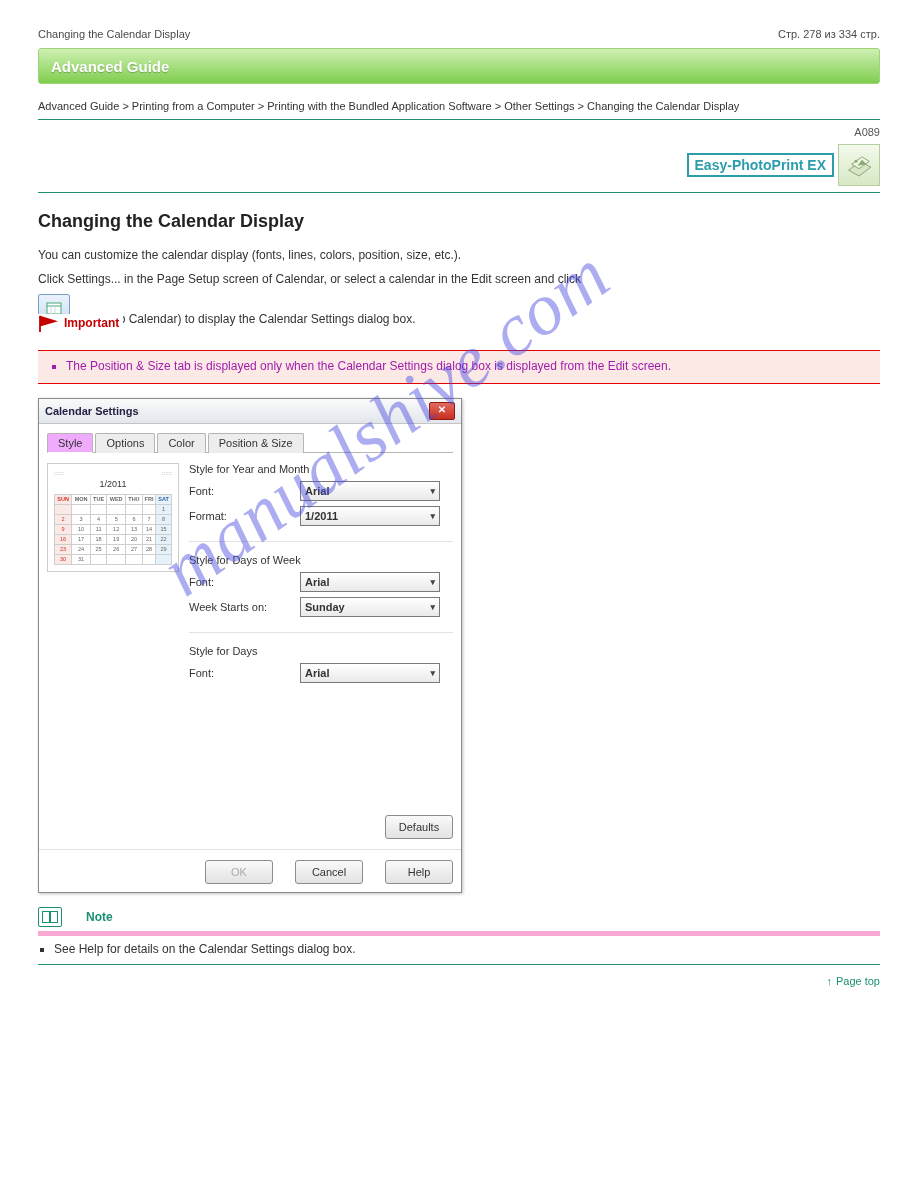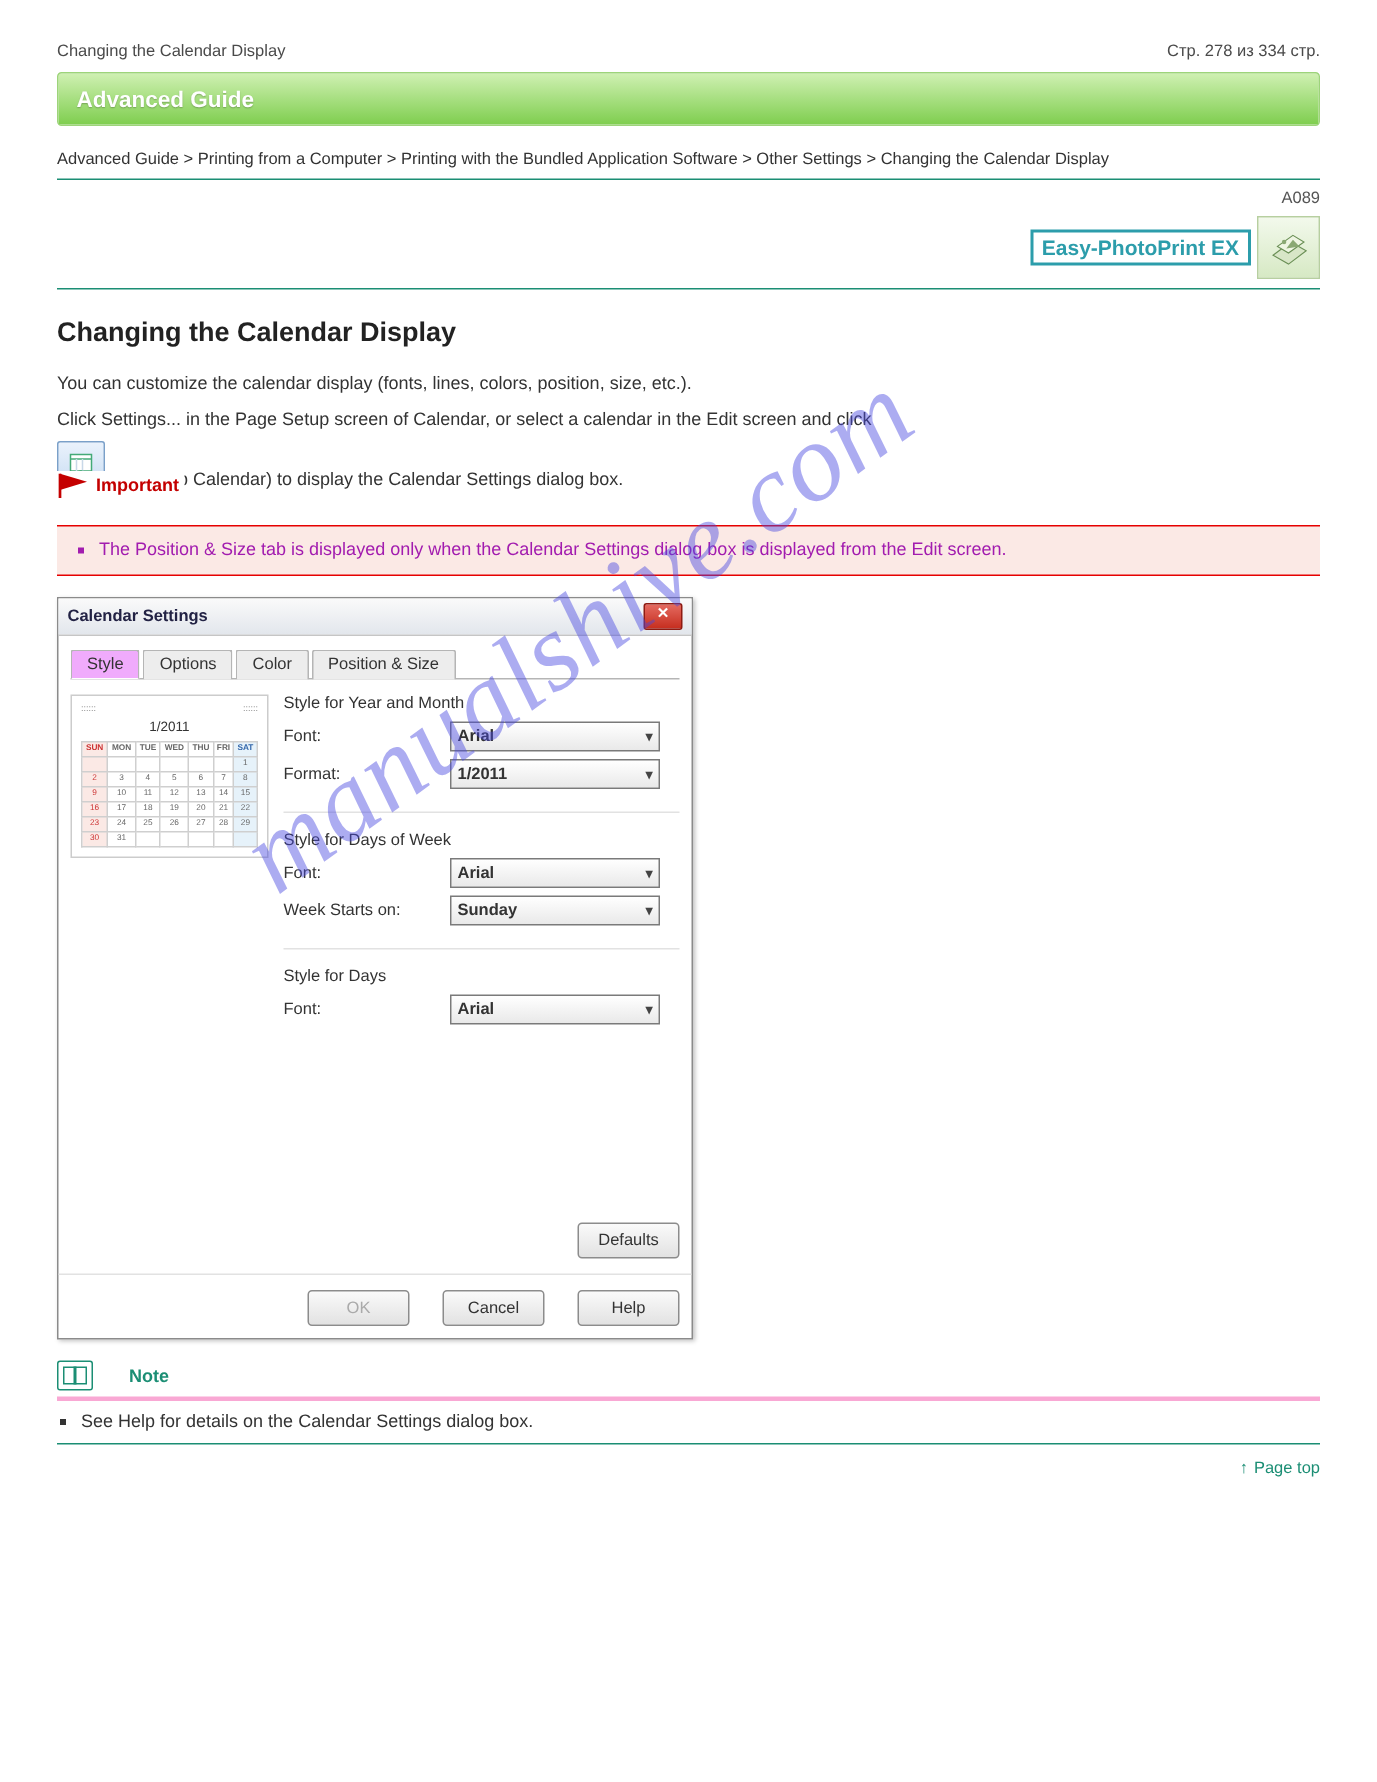--- a/index.html
+++ b/index.html
@@ -204,21 +204,21 @@
     width:22px; height:18px;
     border:1.5px solid #1b8e74; border-radius:2px;
     position:relative; display:flex; align-items:center; justify-content:center;
   }
   .note-icon::before, .note-icon::after {
     content:""; position:absolute; width:7px; height:10px; border:1px solid #1b8e74;
   }
   .note-icon::before { left:3px; }
   .note-icon::after { right:3px; }
   .note-block {
-    border-top:3px solid #f9a8d4; border-bottom:1px solid #1b8e74;
+    border-top:5px solid #f9a8d4; border-bottom:1px solid #1b8e74;
     padding: 6px 0 8px;
     margin-bottom: 10px;
   }
   .note-block ul { margin:0; padding-left:16px; list-style: square; color:#333; font-size:12px; }
 
   .pagetop {
     text-align: right; font-size: 11px; color:#1b8e74;
     display:flex; justify-content:flex-end; align-items:center; gap:4px;
   }
 

